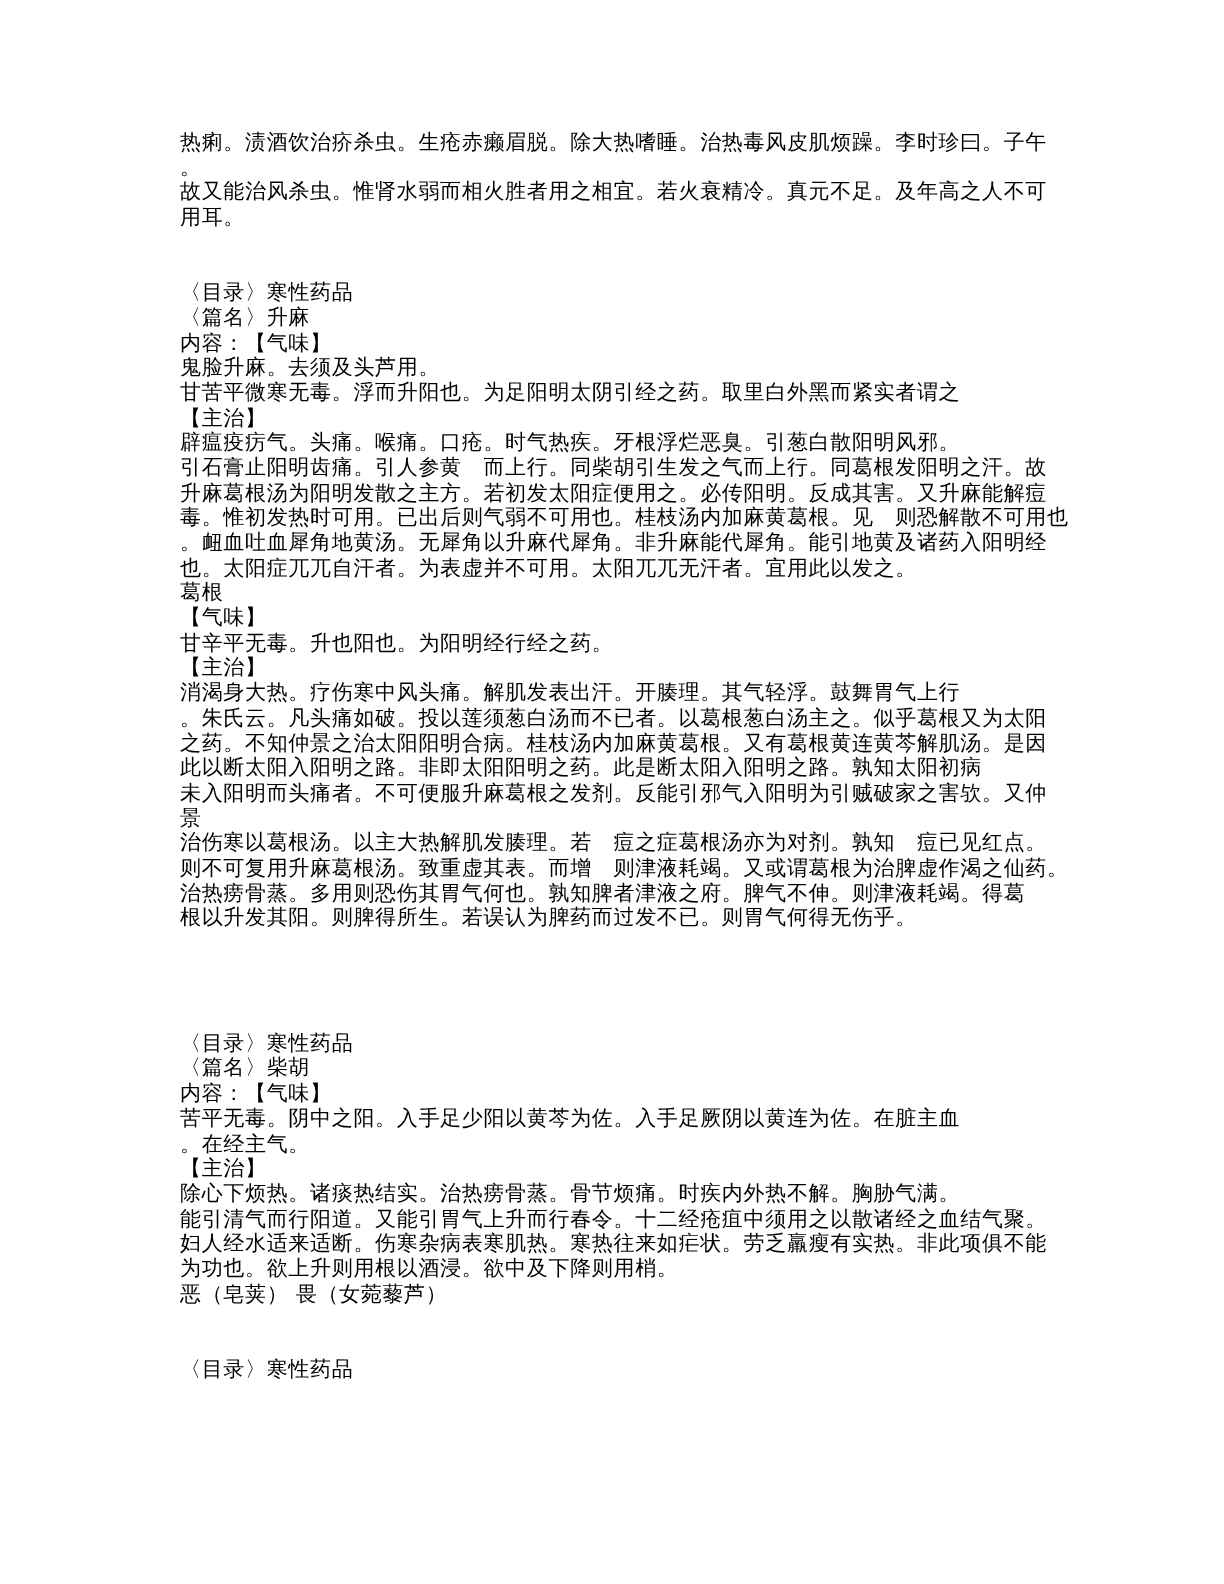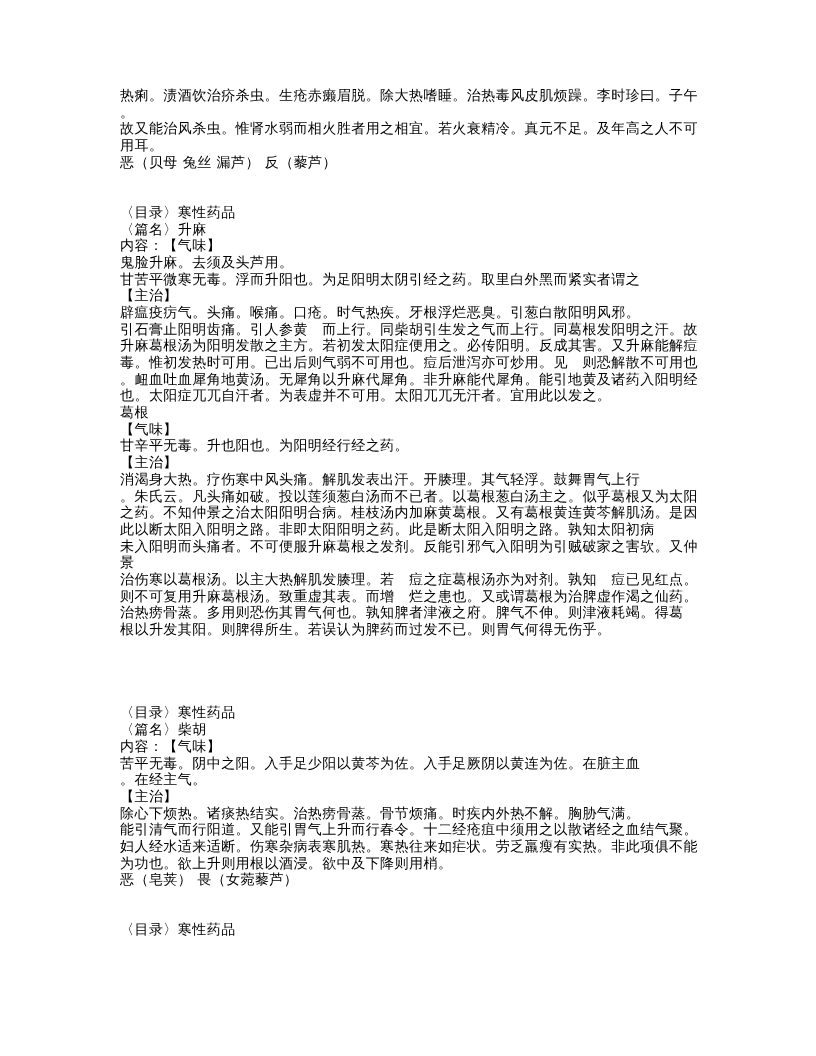--- a/index.html
+++ b/index.html
@@ -33,47 +33,46 @@
 </style>
 </head>
 <body>
 
 <div class="page">
   <div class="doc">
       <div class="line">热痢。渍酒饮治疥杀虫。生疮赤癞眉脱。除大热嗜睡。治热毒风皮肌烦躁。李时珍曰。子午</div>
       <div class="line">。</div>
       <div class="line">故又能治风杀虫。惟肾水弱而相火胜者用之相宜。若火衰精冷。真元不足。及年高之人不可</div>
       <div class="line">用耳。</div>
-      <div class="line">恶（贝母 兔丝 漏芦） 反（藜芦）</div>
       <div class="line"></div>
       <div class="line"></div>
       <div class="line">〈目录〉寒性药品</div>
       <div class="line">〈篇名〉升麻</div>
       <div class="line">内容：【气味】</div>
       <div class="line">鬼脸升麻。去须及头芦用。</div>
       <div class="line">甘苦平微寒无毒。浮而升阳也。为足阳明太阴引经之药。取里白外黑而紧实者谓之</div>
       <div class="line">【主治】</div>
       <div class="line">辟瘟疫疠气。头痛。喉痛。口疮。时气热疾。牙根浮烂恶臭。引葱白散阳明风邪。</div>
       <div class="line">引石膏止阳明齿痛。引人参黄　而上行。同柴胡引生发之气而上行。同葛根发阳明之汗。故</div>
       <div class="line">升麻葛根汤为阳明发散之主方。若初发太阳症便用之。必传阳明。反成其害。又升麻能解痘</div>
-      <div class="line">毒。惟初发热时可用。已出后则气弱不可用也。痘后泄泻亦可炒用。见　则恐解散不可用也</div>
+      <div class="line">毒。惟初发热时可用。已出后则气弱不可用也。桂枝汤内加麻黄葛根。见　则恐解散不可用也</div>
       <div class="line">。衄血吐血犀角地黄汤。无犀角以升麻代犀角。非升麻能代犀角。能引地黄及诸药入阳明经</div>
       <div class="line">也。太阳症兀兀自汗者。为表虚并不可用。太阳兀兀无汗者。宜用此以发之。</div>
       <div class="line">葛根</div>
       <div class="line">【气味】</div>
       <div class="line">甘辛平无毒。升也阳也。为阳明经行经之药。</div>
       <div class="line">【主治】</div>
       <div class="line">消渴身大热。疗伤寒中风头痛。解肌发表出汗。开腠理。其气轻浮。鼓舞胃气上行</div>
       <div class="line">。朱氏云。凡头痛如破。投以莲须葱白汤而不已者。以葛根葱白汤主之。似乎葛根又为太阳</div>
       <div class="line">之药。不知仲景之治太阳阳明合病。桂枝汤内加麻黄葛根。又有葛根黄连黄芩解肌汤。是因</div>
       <div class="line">此以断太阳入阳明之路。非即太阳阳明之药。此是断太阳入阳明之路。孰知太阳初病</div>
       <div class="line">未入阳明而头痛者。不可便服升麻葛根之发剂。反能引邪气入阳明为引贼破家之害欤。又仲</div>
       <div class="line">景</div>
       <div class="line">治伤寒以葛根汤。以主大热解肌发腠理。若　痘之症葛根汤亦为对剂。孰知　痘已见红点。</div>
-      <div class="line">则不可复用升麻葛根汤。致重虚其表。而增　烂之患也。又或谓葛根为治脾虚作渴之仙药。</div>
+      <div class="line">则不可复用升麻葛根汤。致重虚其表。而增　则津液耗竭。又或谓葛根为治脾虚作渴之仙药。</div>
       <div class="line">治热痨骨蒸。多用则恐伤其胃气何也。孰知脾者津液之府。脾气不伸。则津液耗竭。得葛</div>
       <div class="line">根以升发其阳。则脾得所生。若误认为脾药而过发不已。则胃气何得无伤乎。</div>
       <div class="line"></div>
       <div class="line"></div>
       <div class="line"></div>
       <div class="line"></div>
       <div class="line">〈目录〉寒性药品</div>
       <div class="line">〈篇名〉柴胡</div>
       <div class="line">内容：【气味】</div>
       <div class="line">苦平无毒。阴中之阳。入手足少阳以黄芩为佐。入手足厥阴以黄连为佐。在脏主血</div>

